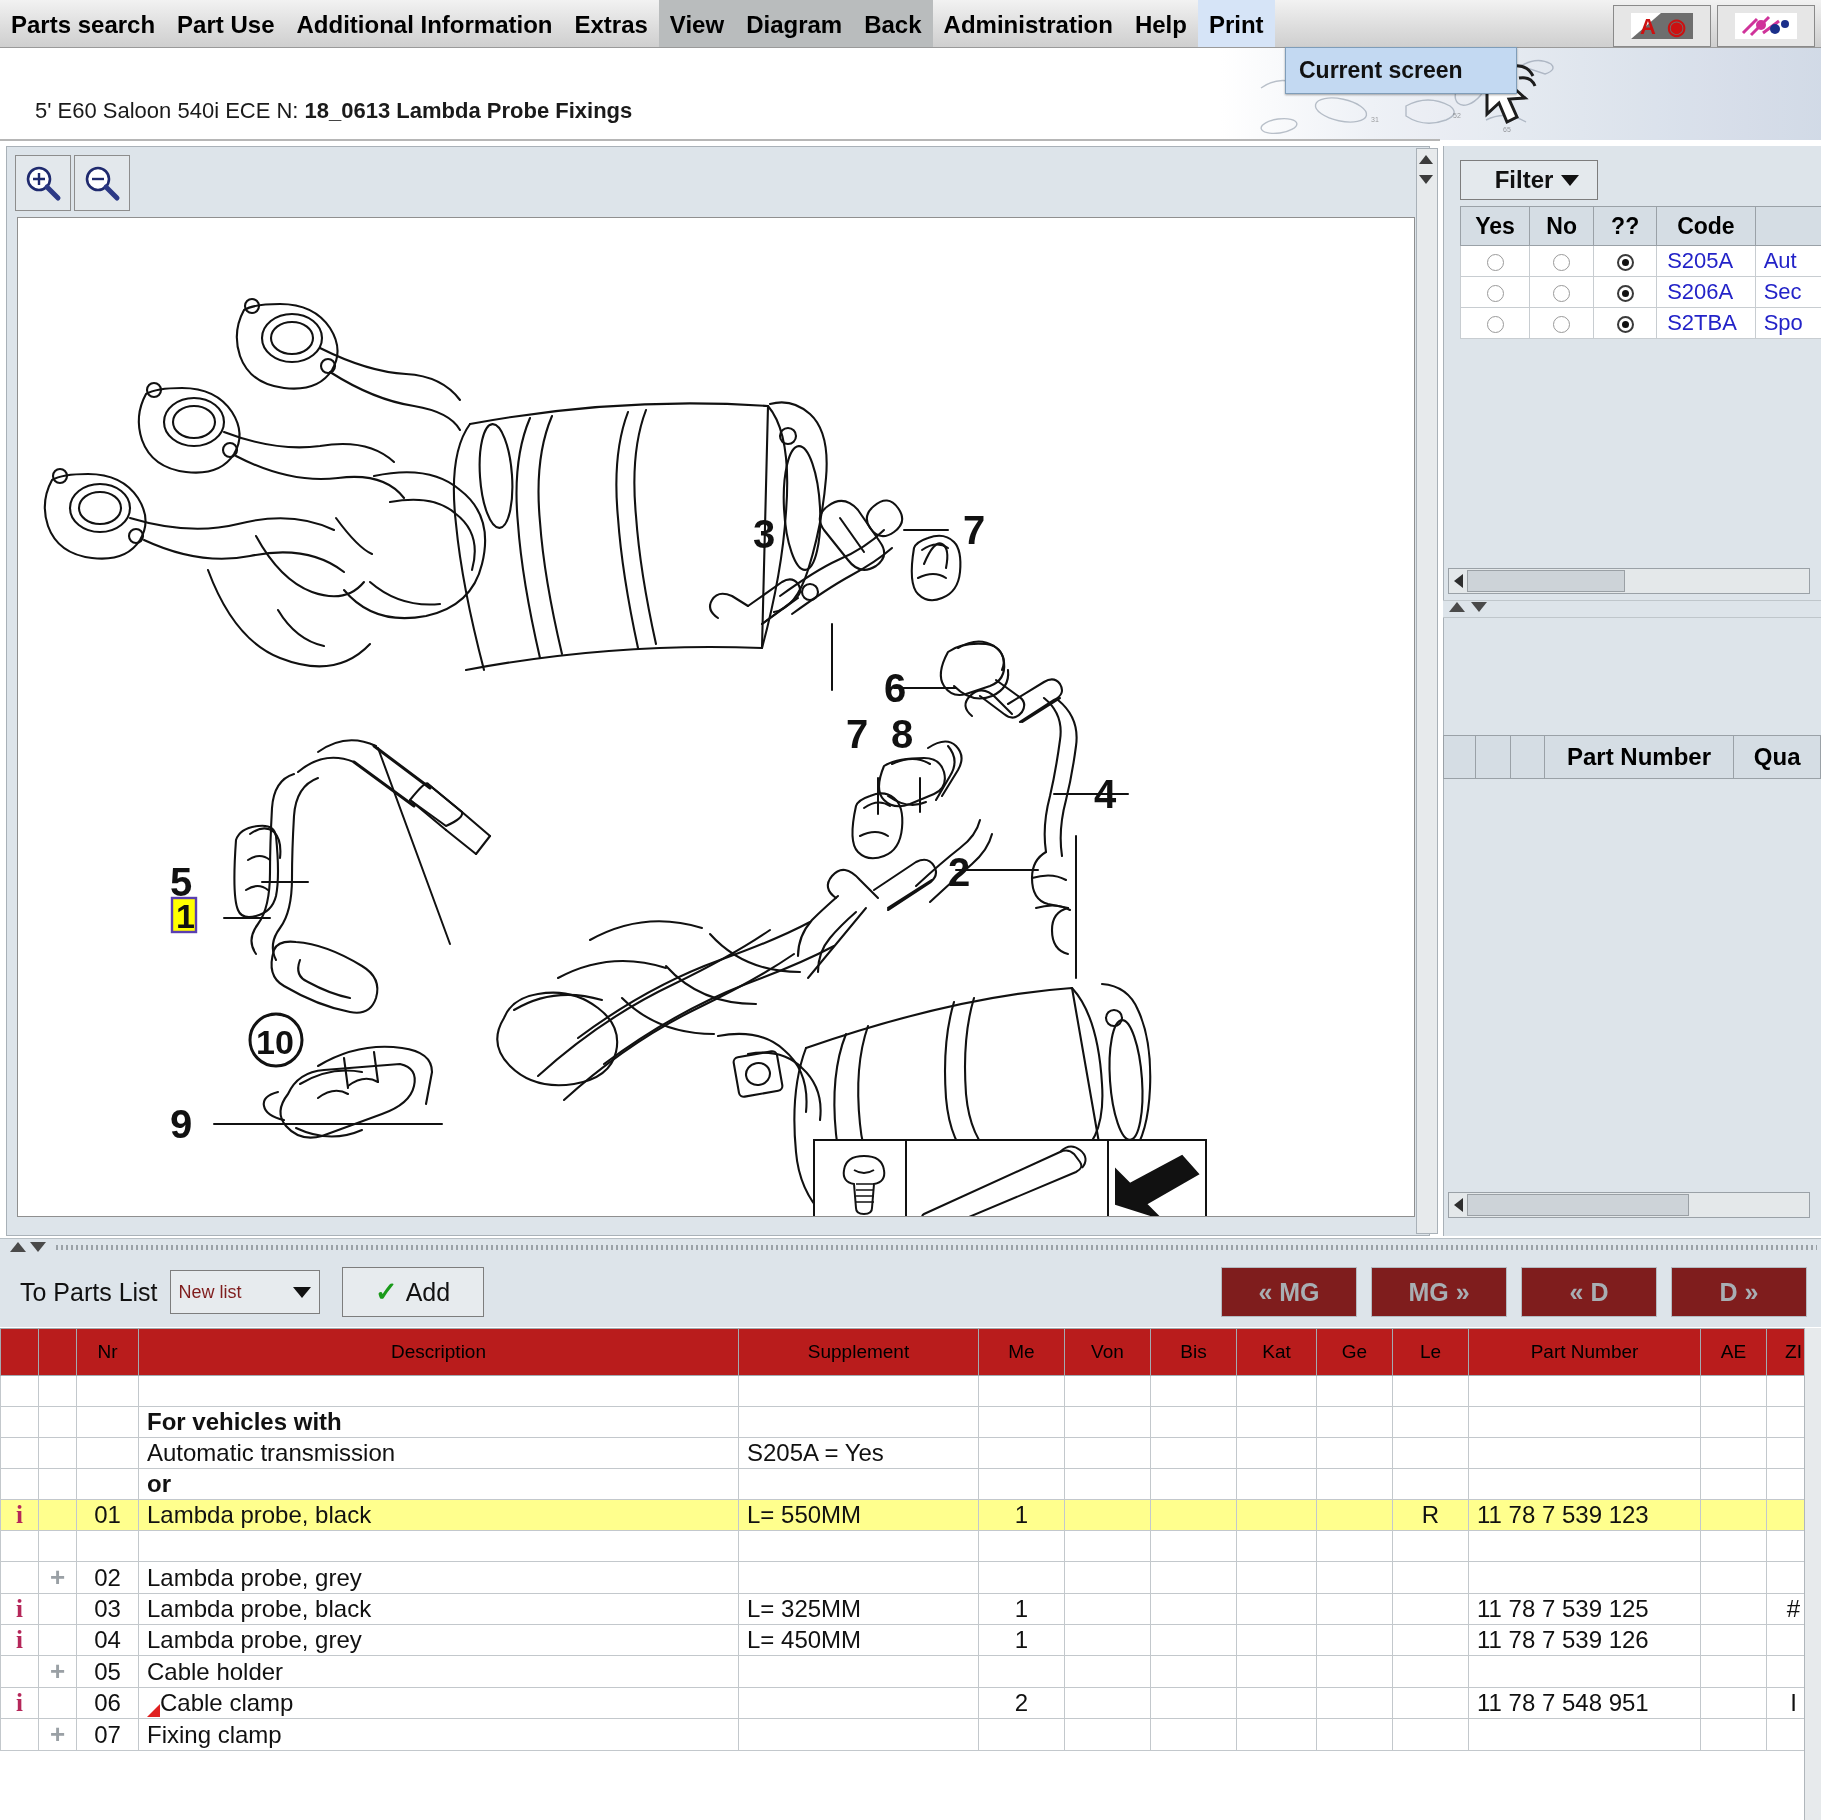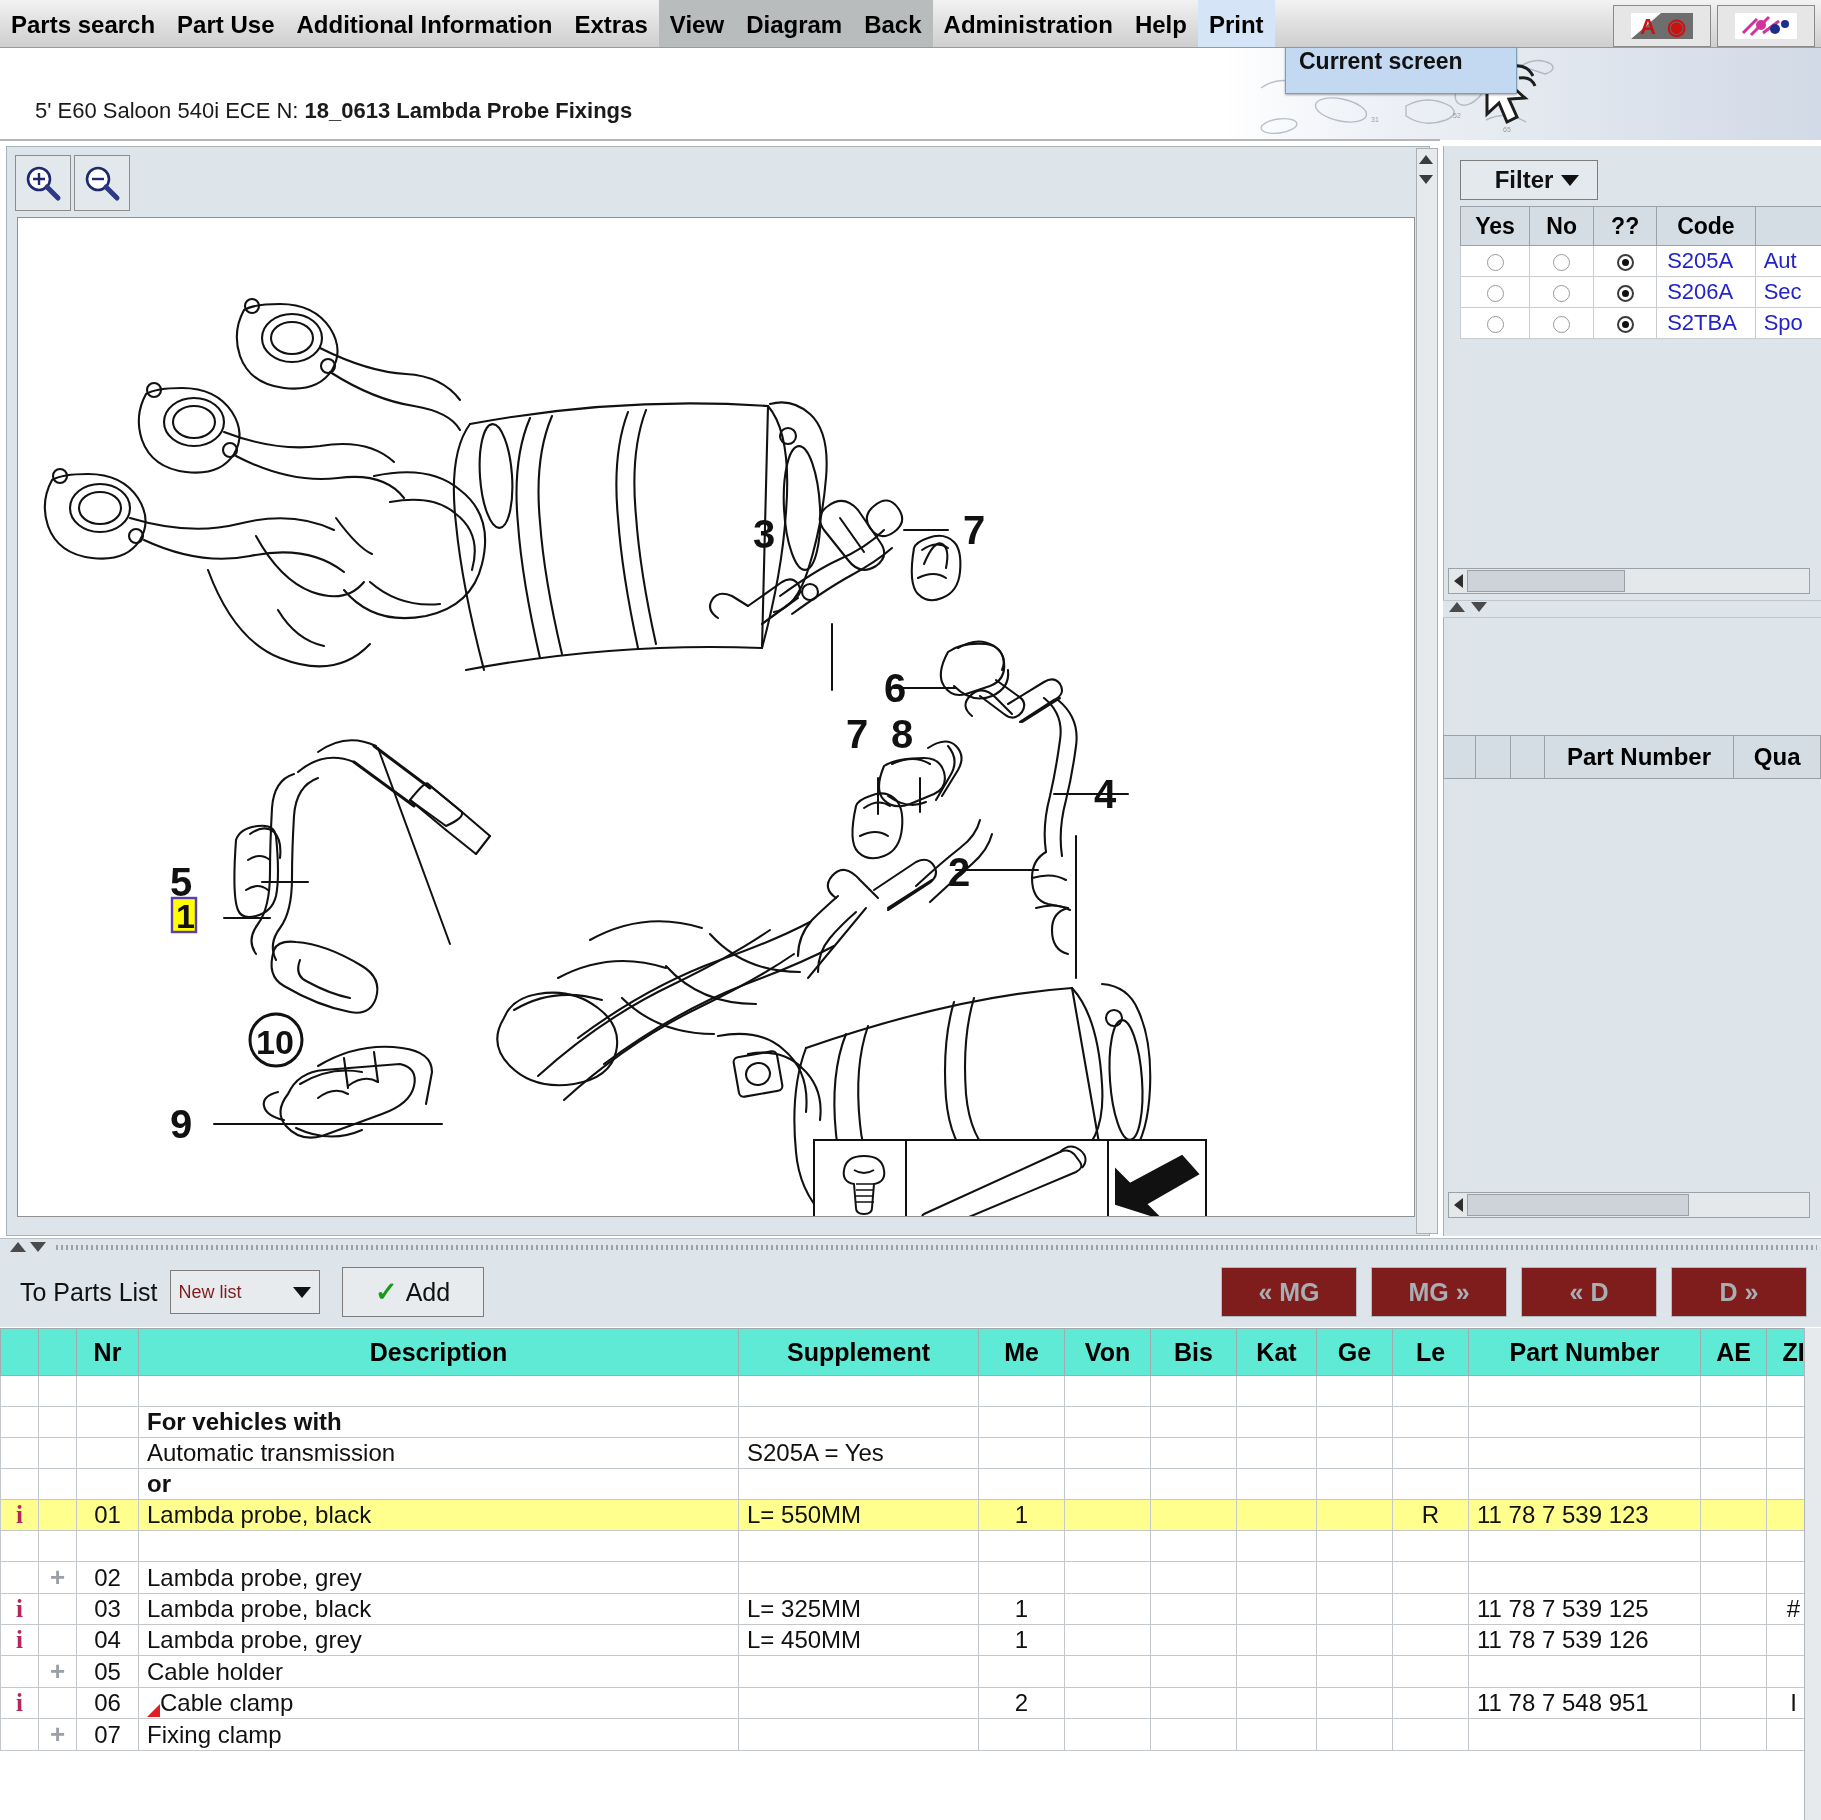--- a/index.html
+++ b/index.html
@@ -31,21 +31,21 @@
     border:1px solid #8a8a8a;background:#e6e6e6;
     display:flex;align-items:center;justify-content:center;
   }
   .tb-ico{width:62px;height:26px;}
 
   
   .dropdown{
     position:absolute;left:1285px;top:47px;width:230px;height:45px;
     background:#c3d9f2;border:1px solid #7f9db9;
     box-shadow:0 1px 2px rgba(0,0,0,.35);
-    display:flex;z-index:40;
+    display:flex;align-items:center;z-index:40;
   }
   .dropdown span{font-size:23px;font-weight:bold;padding-left:13px;color:#111;}
 
   
   .titleband{
     position:absolute;left:0;top:48px;width:1821px;height:92px;
     background:#ffffff;overflow:hidden;
   }
   .band-art{
     position:absolute;right:0;top:0;width:600px;height:92px;
@@ -173,22 +173,22 @@
     display:flex;align-items:center;justify-content:center;
     font-size:25px;font-weight:bold;color:#a8aeb3;
   }
 
   
   .parts{
     position:absolute;left:0;top:1328px;width:1821px;height:492px;background:#fff;overflow:hidden;
   }
   .parts table{border-collapse:collapse;width:1805px;table-layout:fixed;}
   .parts th{
-    background:#5eead4;border:1px solid #a3aab0;height:44px;
-    font-size:25px;font-weight:bold;color:#000;
+    background:#b91c1c;border:1px solid #a3aab0;height:44px;
+    font-size:19px;font-weight:normal;color:#000;
   }
   .parts td{
     border:1px solid #c3c8cc;height:30px;font-size:24px;color:#111;
     padding:0 8px;white-space:nowrap;overflow:hidden;
   }
   .parts tr.hl td{background:#ffff8d;}
   .parts td.c{text-align:center;padding:0;}
   .parts td.bold{font-weight:bold;}
   .ico-i{color:#b5275a;font-weight:bold;font-size:25px;font-family:"Liberation Serif",serif;}
   .ico-plus{color:#9aa0a5;font-weight:bold;font-size:26px;}

